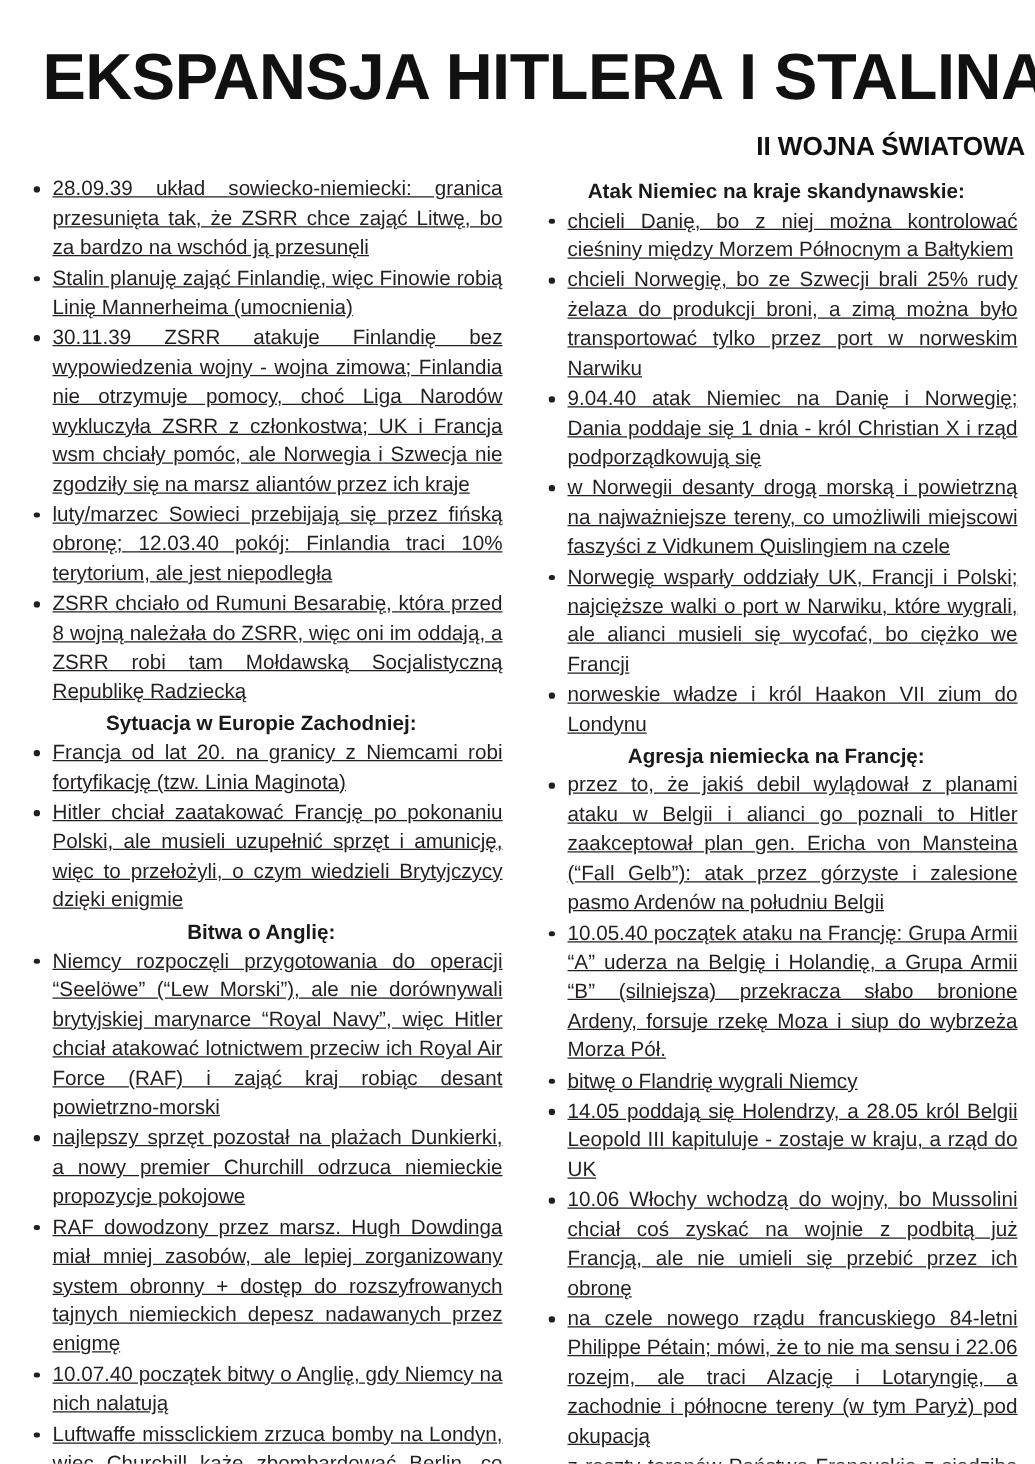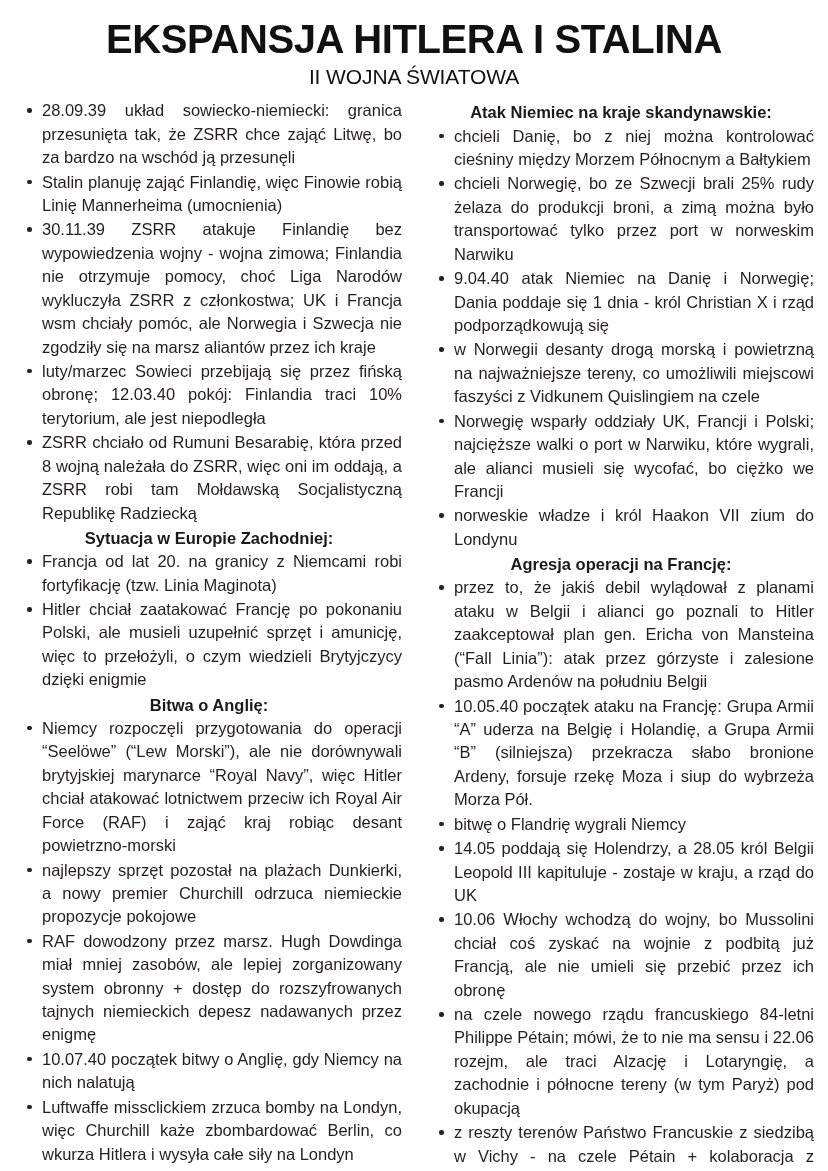--- a/index.html
+++ b/index.html
@@ -21,36 +21,37 @@
     box-sizing: border-box;
     padding: 18px 8px 0 8px;
     position: relative;
   }
   
   .header {
     text-align: center;
     margin: 0 0 10px 0;
   }
   .doc-title {
-    font-size: 40px;
+    font-size: 52px;
     font-weight: bold;
     letter-spacing: -0.4px;
     line-height: 1.08;
     color: #111111;
-    margin: 0;
+    margin: 16px;
     padding: 0 10px;
     white-space: nowrap;
   }
   .doc-subtitle {
     font-size: 21px;
-    font-weight: normal;
+    font-weight: bold;
     letter-spacing: -0.1px;
     line-height: 1.15;
     color: #111111;
     margin: 4px 0 0 0;
+    text-align: right;
   }
   
   .columns {
     display: flex;
     align-items: flex-start;
     gap: 0;
   }
   .col {
     width: 50%;
     box-sizing: border-box;
@@ -75,20 +76,21 @@
     position: relative;
     padding-left: 26px;
     margin: 0 0 1px 0;
     font-size: 16.5px;
     line-height: 1.42;
     text-align: justify;
     text-justify: inter-word;
     color: #231f20;
     -webkit-hyphens: none;
     hyphens: none;
+    text-decoration: underline;
   }
   ul.bullets > li::before {
     content: "";
     position: absolute;
     left: 11px;
     top: 9px;
     width: 4.5px;
     height: 4.5px;
     border-radius: 50%;
     background: #231f20;
@@ -130,23 +132,23 @@
     <div class="col col-right">
         <div class="section-heading">Atak Niemiec na kraje skandynawskie:</div>
         <ul class="bullets">
           <li>chcieli Danię, bo z niej można kontrolować cieśniny między Morzem Północnym a Bałtykiem</li>
           <li>chcieli Norwegię, bo ze Szwecji brali 25% rudy żelaza do produkcji broni, a zimą można było transportować tylko przez port w norweskim Narwiku</li>
           <li>9.04.40 atak Niemiec na Danię i Norwegię; Dania poddaje się 1 dnia - król Christian X i rząd podporządkowują się</li>
           <li>w Norwegii desanty drogą morską i powietrzną na najważniejsze tereny, co umożliwili miejscowi faszyści z Vidkunem Quislingiem na czele</li>
           <li>Norwegię wsparły oddziały UK, Francji i Polski; najcięższe walki o port w Narwiku, które wygrali, ale alianci musieli się wycofać, bo ciężko we Francji</li>
           <li>norweskie władze i król Haakon VII zium do Londynu</li>
         </ul>
-        <div class="section-heading">Agresja operacji na Francję:</div>
+        <div class="section-heading">Agresja niemiecka na Francję:</div>
         <ul class="bullets">
-          <li>przez to, że jakiś debil wylądował z planami ataku w Belgii i alianci go poznali to Hitler zaakceptował plan gen. Ericha von Mansteina (“Fall Linia”): atak przez górzyste i zalesione pasmo Ardenów na południu Belgii</li>
+          <li>przez to, że jakiś debil wylądował z planami ataku w Belgii i alianci go poznali to Hitler zaakceptował plan gen. Ericha von Mansteina (“Fall Gelb”): atak przez górzyste i zalesione pasmo Ardenów na południu Belgii</li>
           <li>10.05.40 początek ataku na Francję: Grupa Armii “A” uderza na Belgię i Holandię, a Grupa Armii “B” (silniejsza) przekracza słabo bronione Ardeny, forsuje rzekę Moza i siup do wybrzeża Morza Pół.</li>
           <li>bitwę o Flandrię wygrali Niemcy</li>
           <li>14.05 poddają się Holendrzy, a 28.05 król Belgii Leopold III kapituluje - zostaje w kraju, a rząd do UK</li>
           <li>10.06 Włochy wchodzą do wojny, bo Mussolini chciał coś zyskać na wojnie z podbitą już Francją, ale nie umieli się przebić przez ich obronę</li>
           <li>na czele nowego rządu francuskiego 84-letni Philippe Pétain; mówi, że to nie ma sensu i 22.06 rozejm, ale traci Alzację i Lotaryngię, a zachodnie i północne tereny (w tym Paryż) pod okupacją</li>
           <li>z reszty terenów Państwo Francuskie z siedzibą w Vichy - na czele Pétain + kolaboracja z Hitlerem</li>
         </ul>
       </div>
   </div>
 

